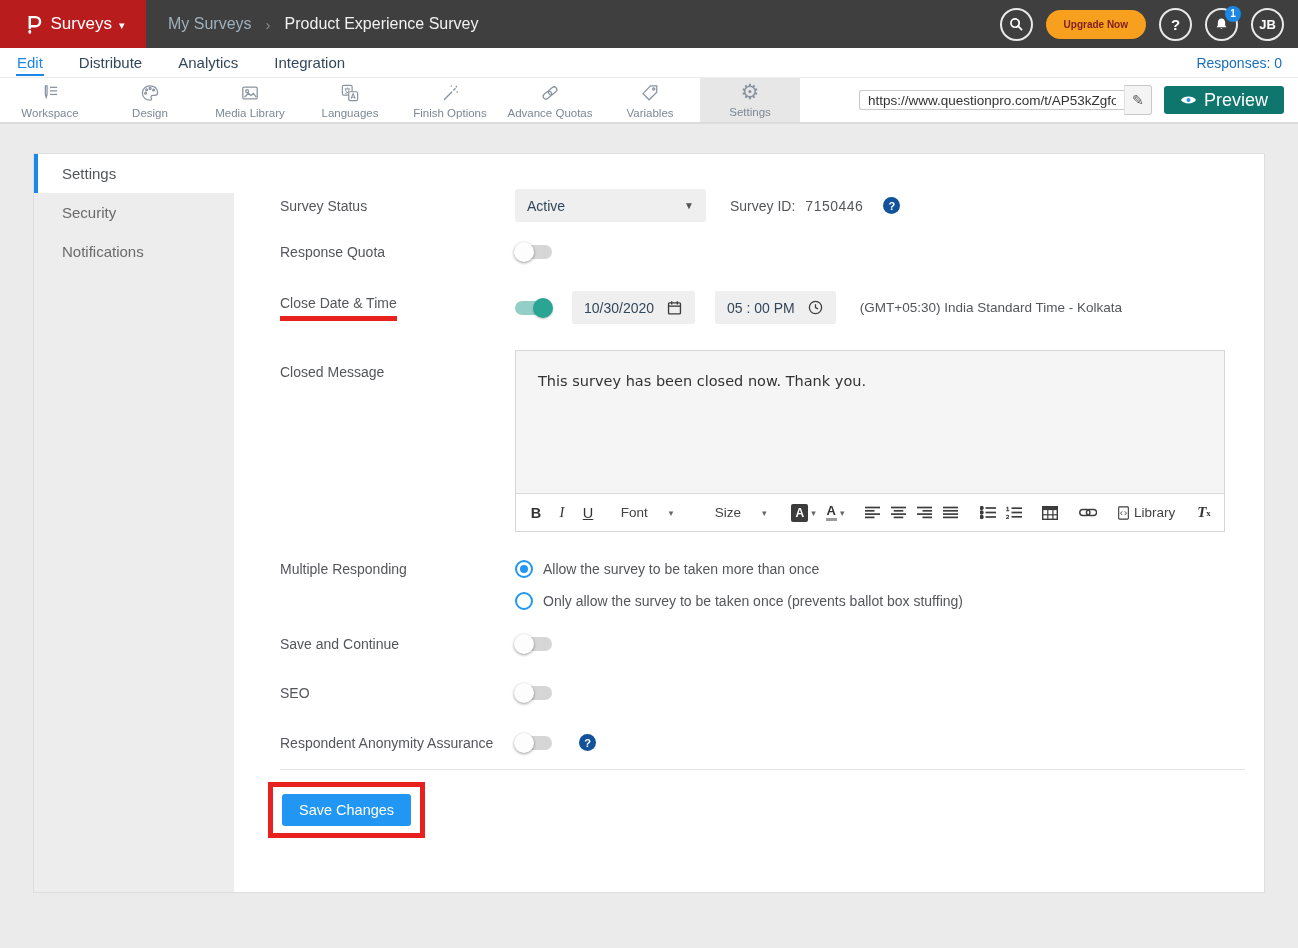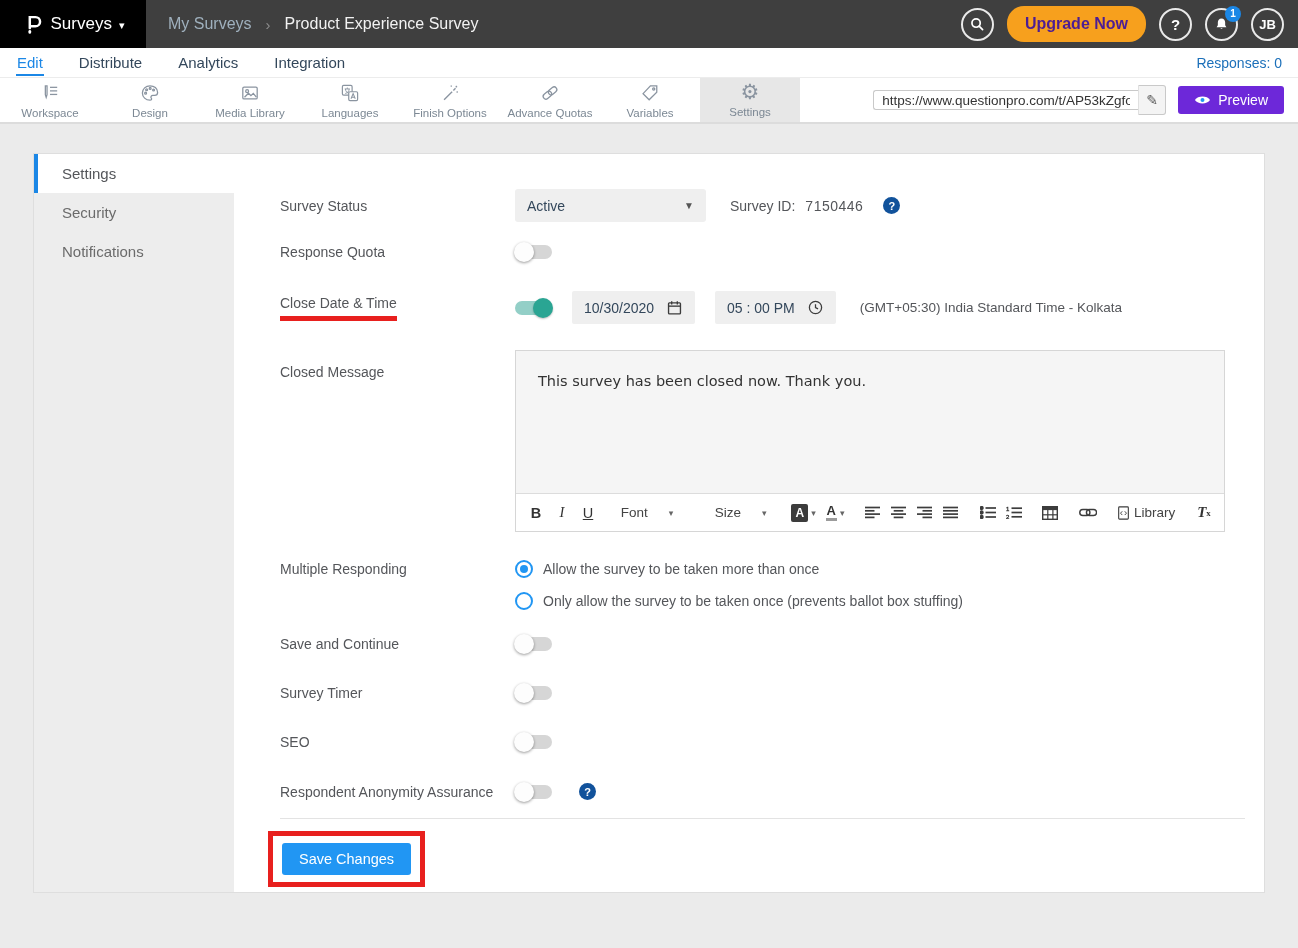--- a/index.html
+++ b/index.html
@@ -1,51 +1,51 @@
 <!DOCTYPE html>
 <html><head>
 <meta charset="utf-8">
 <style>
   * { box-sizing: border-box; margin: 0; padding: 0; }
   html,body { width:1298px; height:948px; overflow:hidden; }
   body { font-family:"Liberation Sans", sans-serif; background:#ebebeb; color:#54565a; }
 
   
   .topbar { height:48px; background:#3f3f3f; display:flex; align-items:center; }
-  .brand { width:146px; height:48px; background:#000000; display:flex; align-items:center; justify-content:center; gap:7px; cursor:pointer; }
+  .brand { width:146px; height:48px; background:#b91c1c; display:flex; align-items:center; justify-content:center; gap:7px; cursor:pointer; }
   .brand-name { color:#fff; font-size:17px; }
   .brand-caret { color:#fff; font-size:11px; margin-top:2px; }
   .breadcrumb { display:flex; align-items:center; gap:14px; margin-left:22px; flex:1; }
   .crumb-link { color:#9fb0bd; font-size:16px; cursor:pointer; }
   .crumb-sep { color:#8d8d8d; font-size:15px; }
   .crumb-title { color:#f2f2f2; font-size:16px; }
   .topbar-right { display:flex; align-items:center; gap:13px; padding-right:14px; }
   .circle-btn { width:33px; height:33px; border:2px solid #e9e9e9; border-radius:50%; display:flex; align-items:center; justify-content:center; color:#fff; font-size:15px; font-weight:bold; cursor:pointer; position:relative; background:transparent; }
-  .upgrade-btn { background:#f7a01d; color:#4c1d95; font-weight:bold; font-size:16px; border:none; border-radius:17px; padding:9px 18px; cursor:pointer; }
+  .upgrade-btn { background:#f7a01d; color:#7f1d1d; font-weight:bold; font-size:10px; border:none; border-radius:17px; padding:9px 18px; cursor:pointer; }
   .badge { position:absolute; top:-4px; right:-5px; width:16px; height:16px; background:#1b87e6; border-radius:50%; color:#fff; font-size:10px; font-weight:bold; display:flex; align-items:center; justify-content:center; }
 
   
   .tabrow { height:30px; background:#fff; display:flex; align-items:center; padding:0 16px; border-bottom:1px solid #ececec; }
   .tabs { display:flex; gap:34px; flex:1; }
   .tab { font-size:15px; color:#33475b; cursor:pointer; padding:4px 1px 3px; }
   .tab.active { color:#1b87e6; border-bottom:2px solid #1b87e6; }
   .responses { font-size:14px; color:#1b6fb9; }
 
   
   .toolbar { height:46px; background:#fff; display:flex; align-items:stretch; border-bottom:2px solid #dcdcdc; }
   .tool-item { width:100px; display:flex; flex-direction:column; align-items:center; justify-content:center; gap:3px; cursor:pointer; color:#8a94a0; }
   .tool-item.active { background:#e7e7e7; }
   .tool-label { font-size:11.5px; color:#7c8894; }
   .tool-item svg, .tool-item .uni-ic { stroke:#8a94a0; }
   .uni-ic { font-family:"DejaVu Sans", sans-serif; font-size:21px; color:#8a94a0; line-height:1; }
   .toolbar-spacer { flex:1; }
   .url-wrap { display:flex; align-items:center; margin:8px 0; }
   .url-input { width:265px; height:20px; border:1px solid #c9c9c9; border-radius:3px 0 0 3px; border-right:none; background:#fff; font-size:13.5px; color:#333; padding:0 8px; font-family:"Liberation Sans", sans-serif; }
   .url-edit { width:28px; height:30px; border:1px solid #c9c9c9; border-left:1px solid #e0e0e0; background:#f4f4f4; border-radius:0 3px 3px 0; display:flex; align-items:center; justify-content:center; font-size:14px; color:#555; cursor:pointer; }
-  .preview-btn { margin:8px 14px 8px 12px; background:#6d28d9; color:#fff; border:none; border-radius:3px; font-size:14px; padding:6px 16px; display:flex; align-items:center; gap:7px; cursor:pointer; }
+  .preview-btn { margin:8px 14px 8px 12px; background:#0f766e; color:#fff; border:none; border-radius:3px; font-size:18px; padding:6px 16px; display:flex; align-items:center; gap:7px; cursor:pointer; }
 
   
   .main { padding:29px 33px 0; }
   .card { background:#fff; border:1px solid #dedede; height:740px; display:flex; }
   .sidebar { width:200px; background:#ededed; flex-shrink:0; }
   .side-item { height:39px; display:flex; align-items:center; padding-left:28px; font-size:15px; color:#6b6b6b; cursor:pointer; }
   .side-item.active { background:#fff; border-left:4px solid #1b87e6; padding-left:24px; color:#54565a; }
 
   .content { flex:1; padding:35px 40px 0 46px; overflow:hidden; }
   .frow { display:flex; align-items:center; }
@@ -447,28 +447,20 @@
 
       <div class="frow mb32">
         <span class="flabel">Save and Continue</span>
         <div class="fctrl">
           <div class="toggle">
               <span class="knob"></span>
             </div>
         </div>
       </div>
 
-      <div class="frow mb32">
-        <span class="flabel">Survey Timer</span>
-        <div class="fctrl">
-          <div class="toggle">
-              <span class="knob"></span>
-            </div>
-        </div>
-      </div>
 
       <div class="frow mb32">
         <span class="flabel">SEO</span>
         <div class="fctrl">
           <div class="toggle">
               <span class="knob"></span>
             </div>
         </div>
       </div>
 

